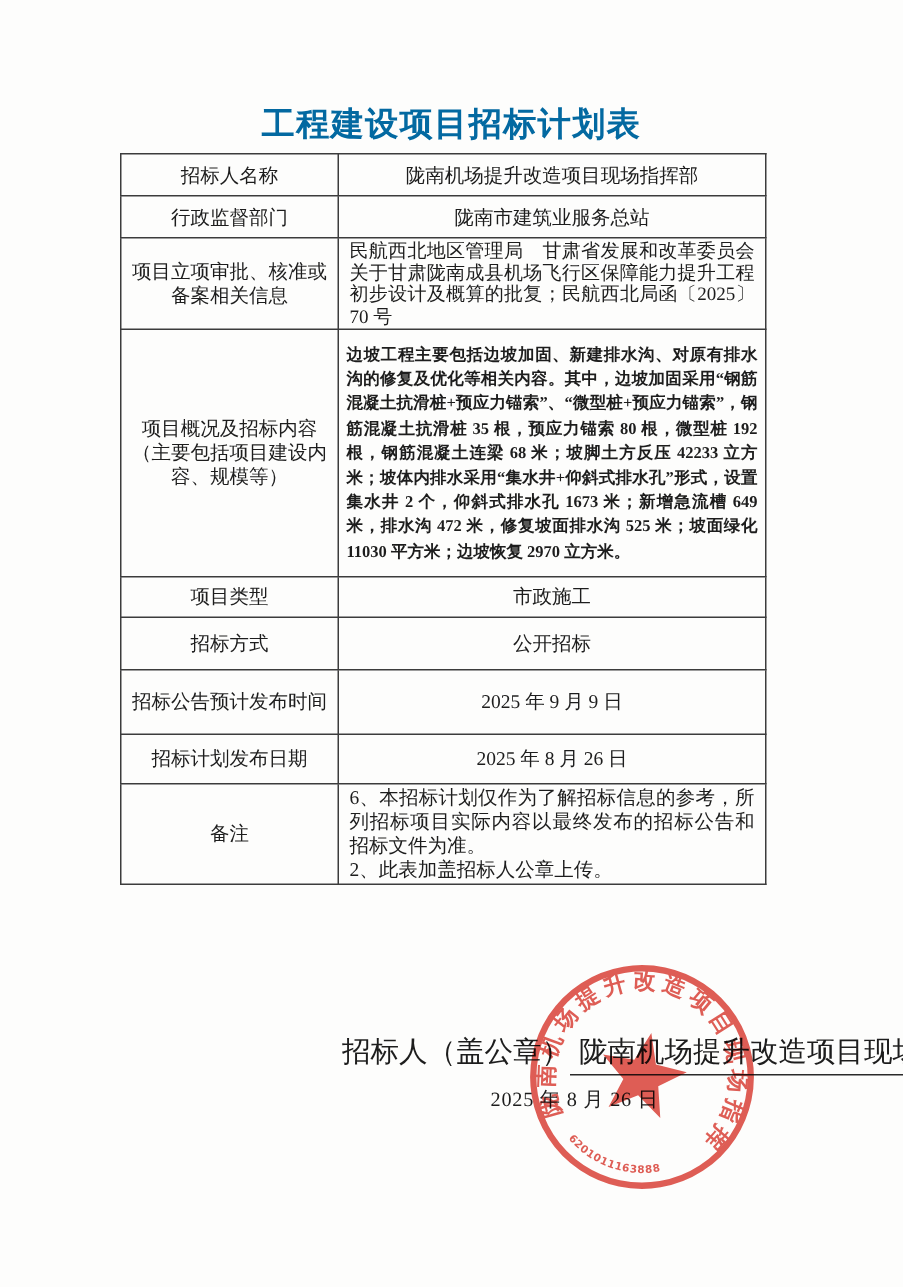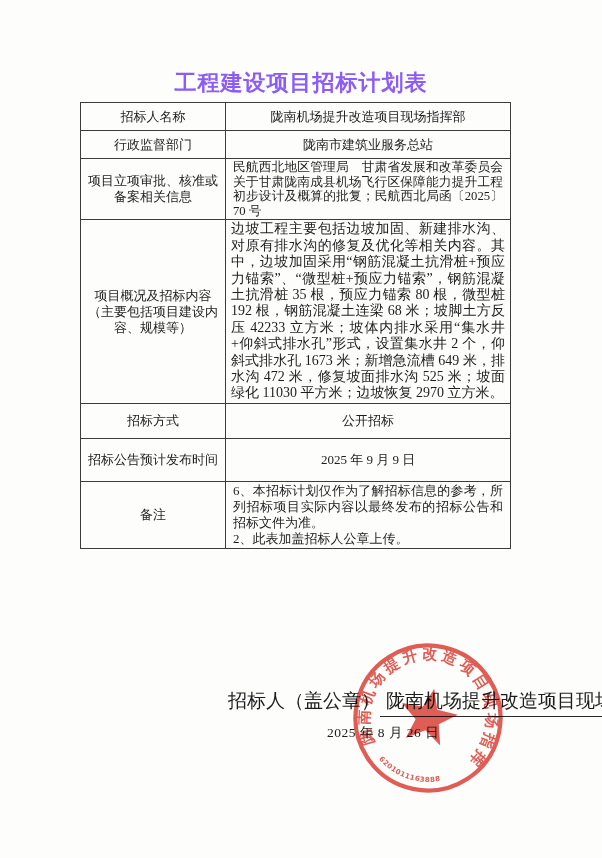--- a/index.html
+++ b/index.html
@@ -7,21 +7,21 @@
   body {
     position:relative;
     background:#fdfdfc;
     font-family:"Liberation Serif", serif;
     color:#1d1d1d;
     overflow:hidden;
   }
   .page-title {
     position:absolute; top:68px; left:0; width:602px;
     text-align:center; font-size:22px; font-weight:700;
-    letter-spacing:1px; color:#8b5cf6;
+    letter-spacing:1px; color:#0369a1;
   }
   table.plan {
     position:absolute; left:80px; top:102px; width:431px;
     border-collapse:collapse; table-layout:fixed;
   }
   table.plan td {
     border:1px solid #3c3c3c;
     font-size:13px; line-height:16px;
     vertical-align:middle;
     overflow:hidden;
@@ -29,21 +29,21 @@
   td.label {
     width:145px; text-align:center; padding:1px 5px;
   }
   td.value { padding:1px 7px; text-align:center; }
   td.value.left { text-align:justify; text-align-last:left; }
   tr.r1{height:28px} tr.r2{height:27px} tr.r3{height:28px}
   tr.r4{height:44px} tr.r5{height:165px} tr.r6{height:27px}
   tr.r7{height:30px} tr.r8{height:30px} tr.r9{height:35px}
   tr.r10{height:43px} tr.r11{height:33px} tr.r12{height:66px}
   tr.r4 td.value { line-height:14.6px; font-size:12.7px; }
-  tr.r5 td.value { line-height:16.4px; font-size:14px; padding:1px 5px; }
+  tr.r5 td.value { line-height:16.4px; font-size:11px; padding:1px 5px;font-weight:bold; }
   tr.r12 td.value { line-height:16px; vertical-align:middle; }
   .remark-line { text-align:justify; text-align-last:left; }
   .signature {
     position:absolute; left:228px; top:688px;
     font-size:19px; white-space:nowrap;
   }
   .signature .sig-name {
     display:inline-block;
     border-bottom:1px solid #2a2a2a;
     padding:0 6px 2px 6px;
@@ -79,27 +79,35 @@
       <td class="value">陇南市建筑业服务总站</td>
     </tr>
     <tr class="r4">
       <td class="label">项目立项审批、核准或备案相关信息</td>
       <td class="value left">民航西北地区管理局　甘肃省发展和改革委员会关于甘肃陇南成县机场飞行区保障能力提升工程初步设计及概算的批复；民航西北局函〔2025〕70 号</td>
     </tr>
     <tr class="r5">
       <td class="label">项目概况及招标内容（主要包括项目建设内容、规模等）</td>
       <td class="value left">边坡工程主要包括边坡加固、新建排水沟、对原有排水沟的修复及优化等相关内容。其中，边坡加固采用“钢筋混凝土抗滑桩+预应力锚索”、“微型桩+预应力锚索”，钢筋混凝土抗滑桩 35 根，预应力锚索 80 根，微型桩 192 根，钢筋混凝土连梁 68 米；坡脚土方反压 42233 立方米；坡体内排水采用“集水井+仰斜式排水孔”形式，设置集水井 2 个，仰斜式排水孔 1673 米；新增急流槽 649 米，排水沟 472 米，修复坡面排水沟 525 米；坡面绿化 11030 平方米；边坡恢复 2970 立方米。</td>
     </tr>
+    <tr class="r6">
+      <td class="label">项目类型</td>
+      <td class="value">市政施工</td>
+    </tr>
     <tr class="r9">
       <td class="label">招标方式</td>
       <td class="value">公开招标</td>
     </tr>
     <tr class="r10">
       <td class="label">招标公告预计发布时间</td>
       <td class="value">2025 年 9 月 9 日</td>
+    </tr>
+    <tr class="r11">
+      <td class="label">招标计划发布日期</td>
+      <td class="value">2025 年 8 月 26 日</td>
     </tr>
     <tr class="r12">
       <td class="label">备注</td>
       <td class="value left">
         <div class="remark-line">6、本招标计划仅作为了解招标信息的参考，所列招标项目实际内容以最终发布的招标公告和招标文件为准。</div>
         <div class="remark-line">2、此表加盖招标人公章上传。</div>
       </td>
     </tr>
   </tbody>
 </table>

